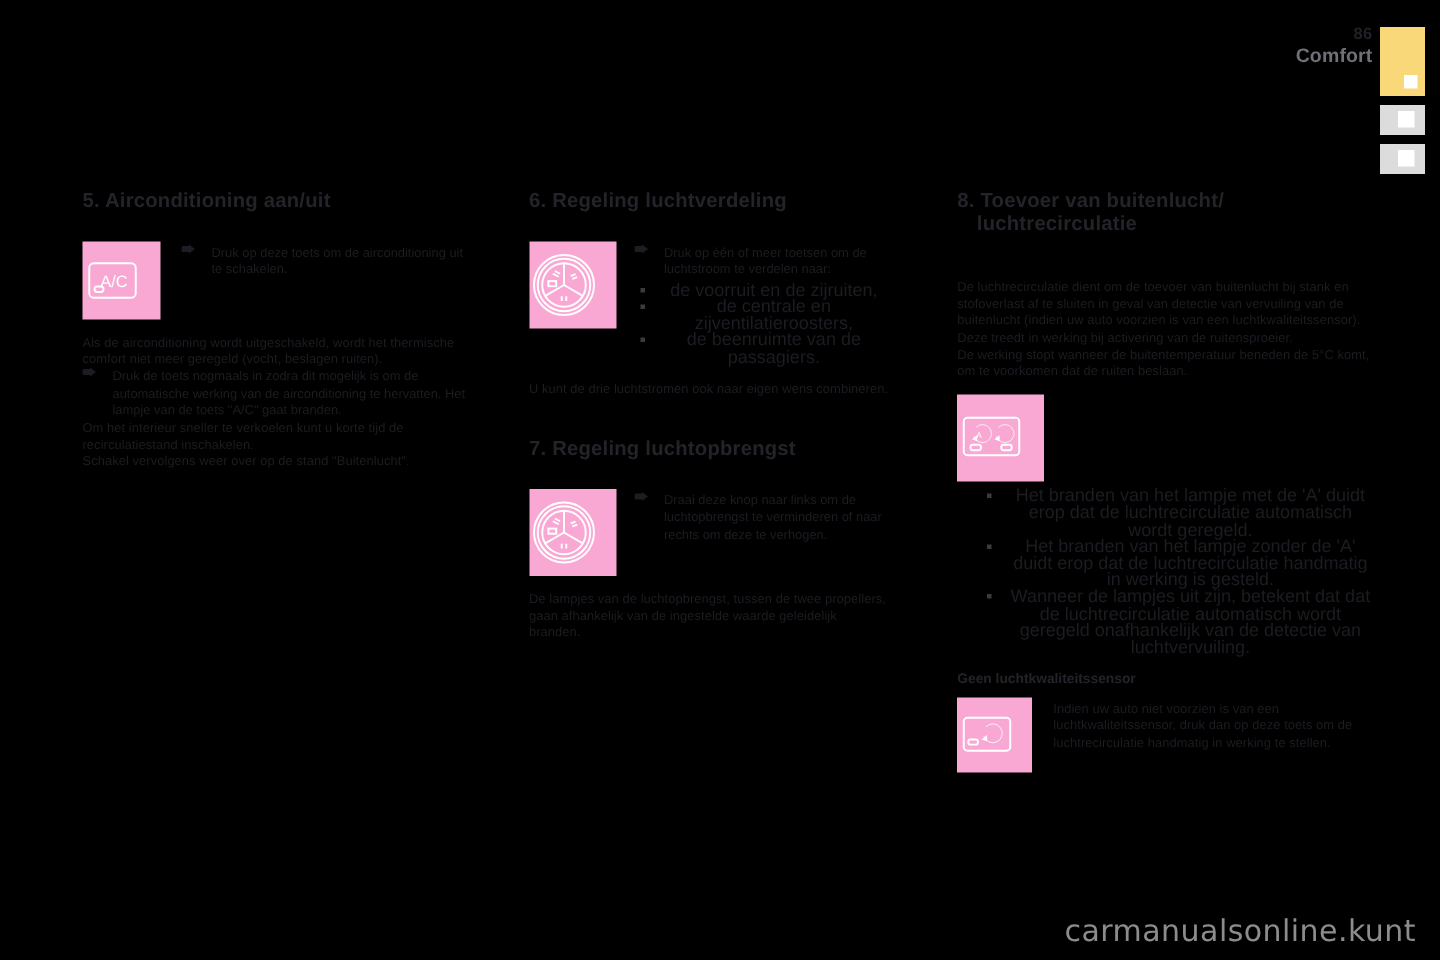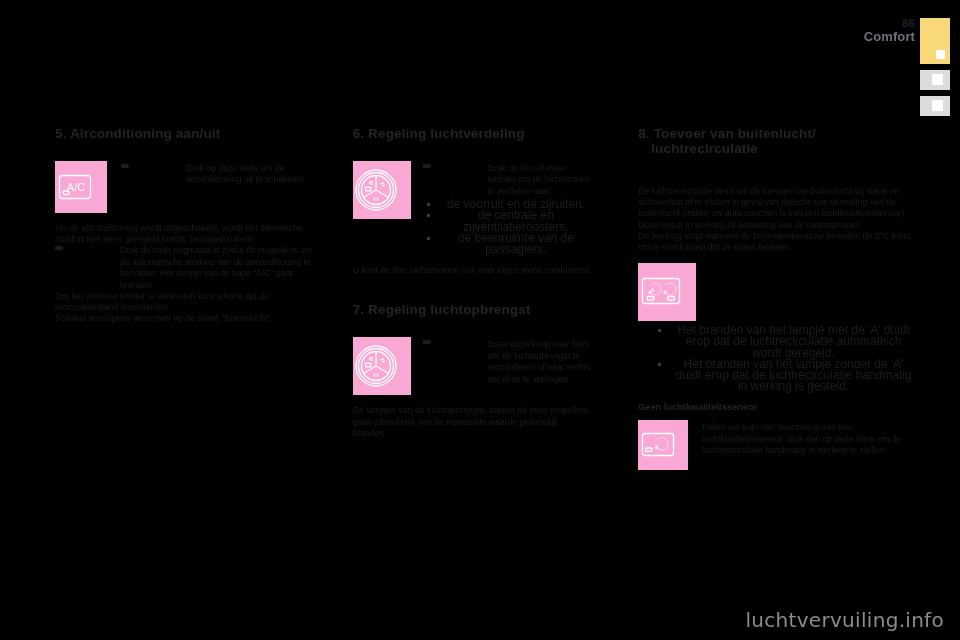--- a/index.html
+++ b/index.html
@@ -80,21 +80,21 @@
   }
   .hand::before{
     content:"";position:absolute;left:0;top:1px;width:6px;height:4px;
     background:#1c1c22;border-radius:1px 0 0 1px;
   }
   .hand::after{
     content:"";position:absolute;left:5px;top:0px;width:0;height:0;
     border-top:3.5px solid transparent;border-bottom:3.5px solid transparent;
     border-left:4px solid #1c1c22;
   }
-  .hli{display:flex;align-items:flex-start;gap:45px;}
+  .hli{display:flex;align-items:flex-start;}
   .hli .hli-t{flex:1;font-size:8.6px;color:#1c1c22;line-height:11.4px;}
 
   
   ul.sq{list-style:none;margin:2px 0 0 0;padding:0;}
   ul.sq li{
     position:relative;padding-left:16px;
     font-size:12px;color:#1c1c22;line-height:11.2px;margin-bottom:0;text-align:center;
   }
   ul.sq li::before{
     content:"";position:absolute;left:4px;top:4px;
@@ -250,20 +250,21 @@
               <path class="sf" d="M1 26 L9.5 19 L10 29 Z"></path>
             </g>
             <rect class="st" x="9" y="22.5" width="7" height="3.6" rx="1.6" stroke-width="1"></rect>
             <rect class="st" x="29.5" y="22.5" width="7" height="3.6" rx="1.6" stroke-width="1"></rect>
           </svg>
         </div>
         <div class="txt">
           <ul class="sq wide">
             <li>Het branden van het lampje met de 'A' duidt erop dat de luchtrecirculatie automatisch wordt geregeld.</li>
             <li>Het branden van het lampje zonder de 'A' duidt erop dat de luchtrecirculatie handmatig in werking is gesteld.</li>
+            <li>Wanneer de lampjes uit zijn, betekent dat dat de luchtrecirculatie automatisch wordt geregeld onafhankelijk van de detectie van luchtvervuiling.</li>
           </ul>
         </div>
       </div>
 
       <h3 class="subsec">Geen luchtkwaliteitssensor</h3>
 
       <div class="iconrow">
         <div class="iconbox sq50">
           <svg width="40" height="30" viewBox="0 0 40 30" aria-hidden="true">
             <rect class="st" x="4.5" y="3.5" width="31" height="22" rx="2.5" stroke-width="1.2"></rect>
@@ -275,14 +276,14 @@
           </svg>
         </div>
         <div class="txt">
           <p class="body">Indien uw auto niet voorzien is van een luchtkwaliteitssensor, druk dan op deze toets om de luchtrecirculatie handmatig in werking te stellen.</p>
         </div>
       </div>
     </div>
 
   </div>
 
-  <div class="wm">luchtvervuiling.info</div>
+  <div class="wm">carmanualsonline.kunt</div>
 </div>
 
 </body></html>

